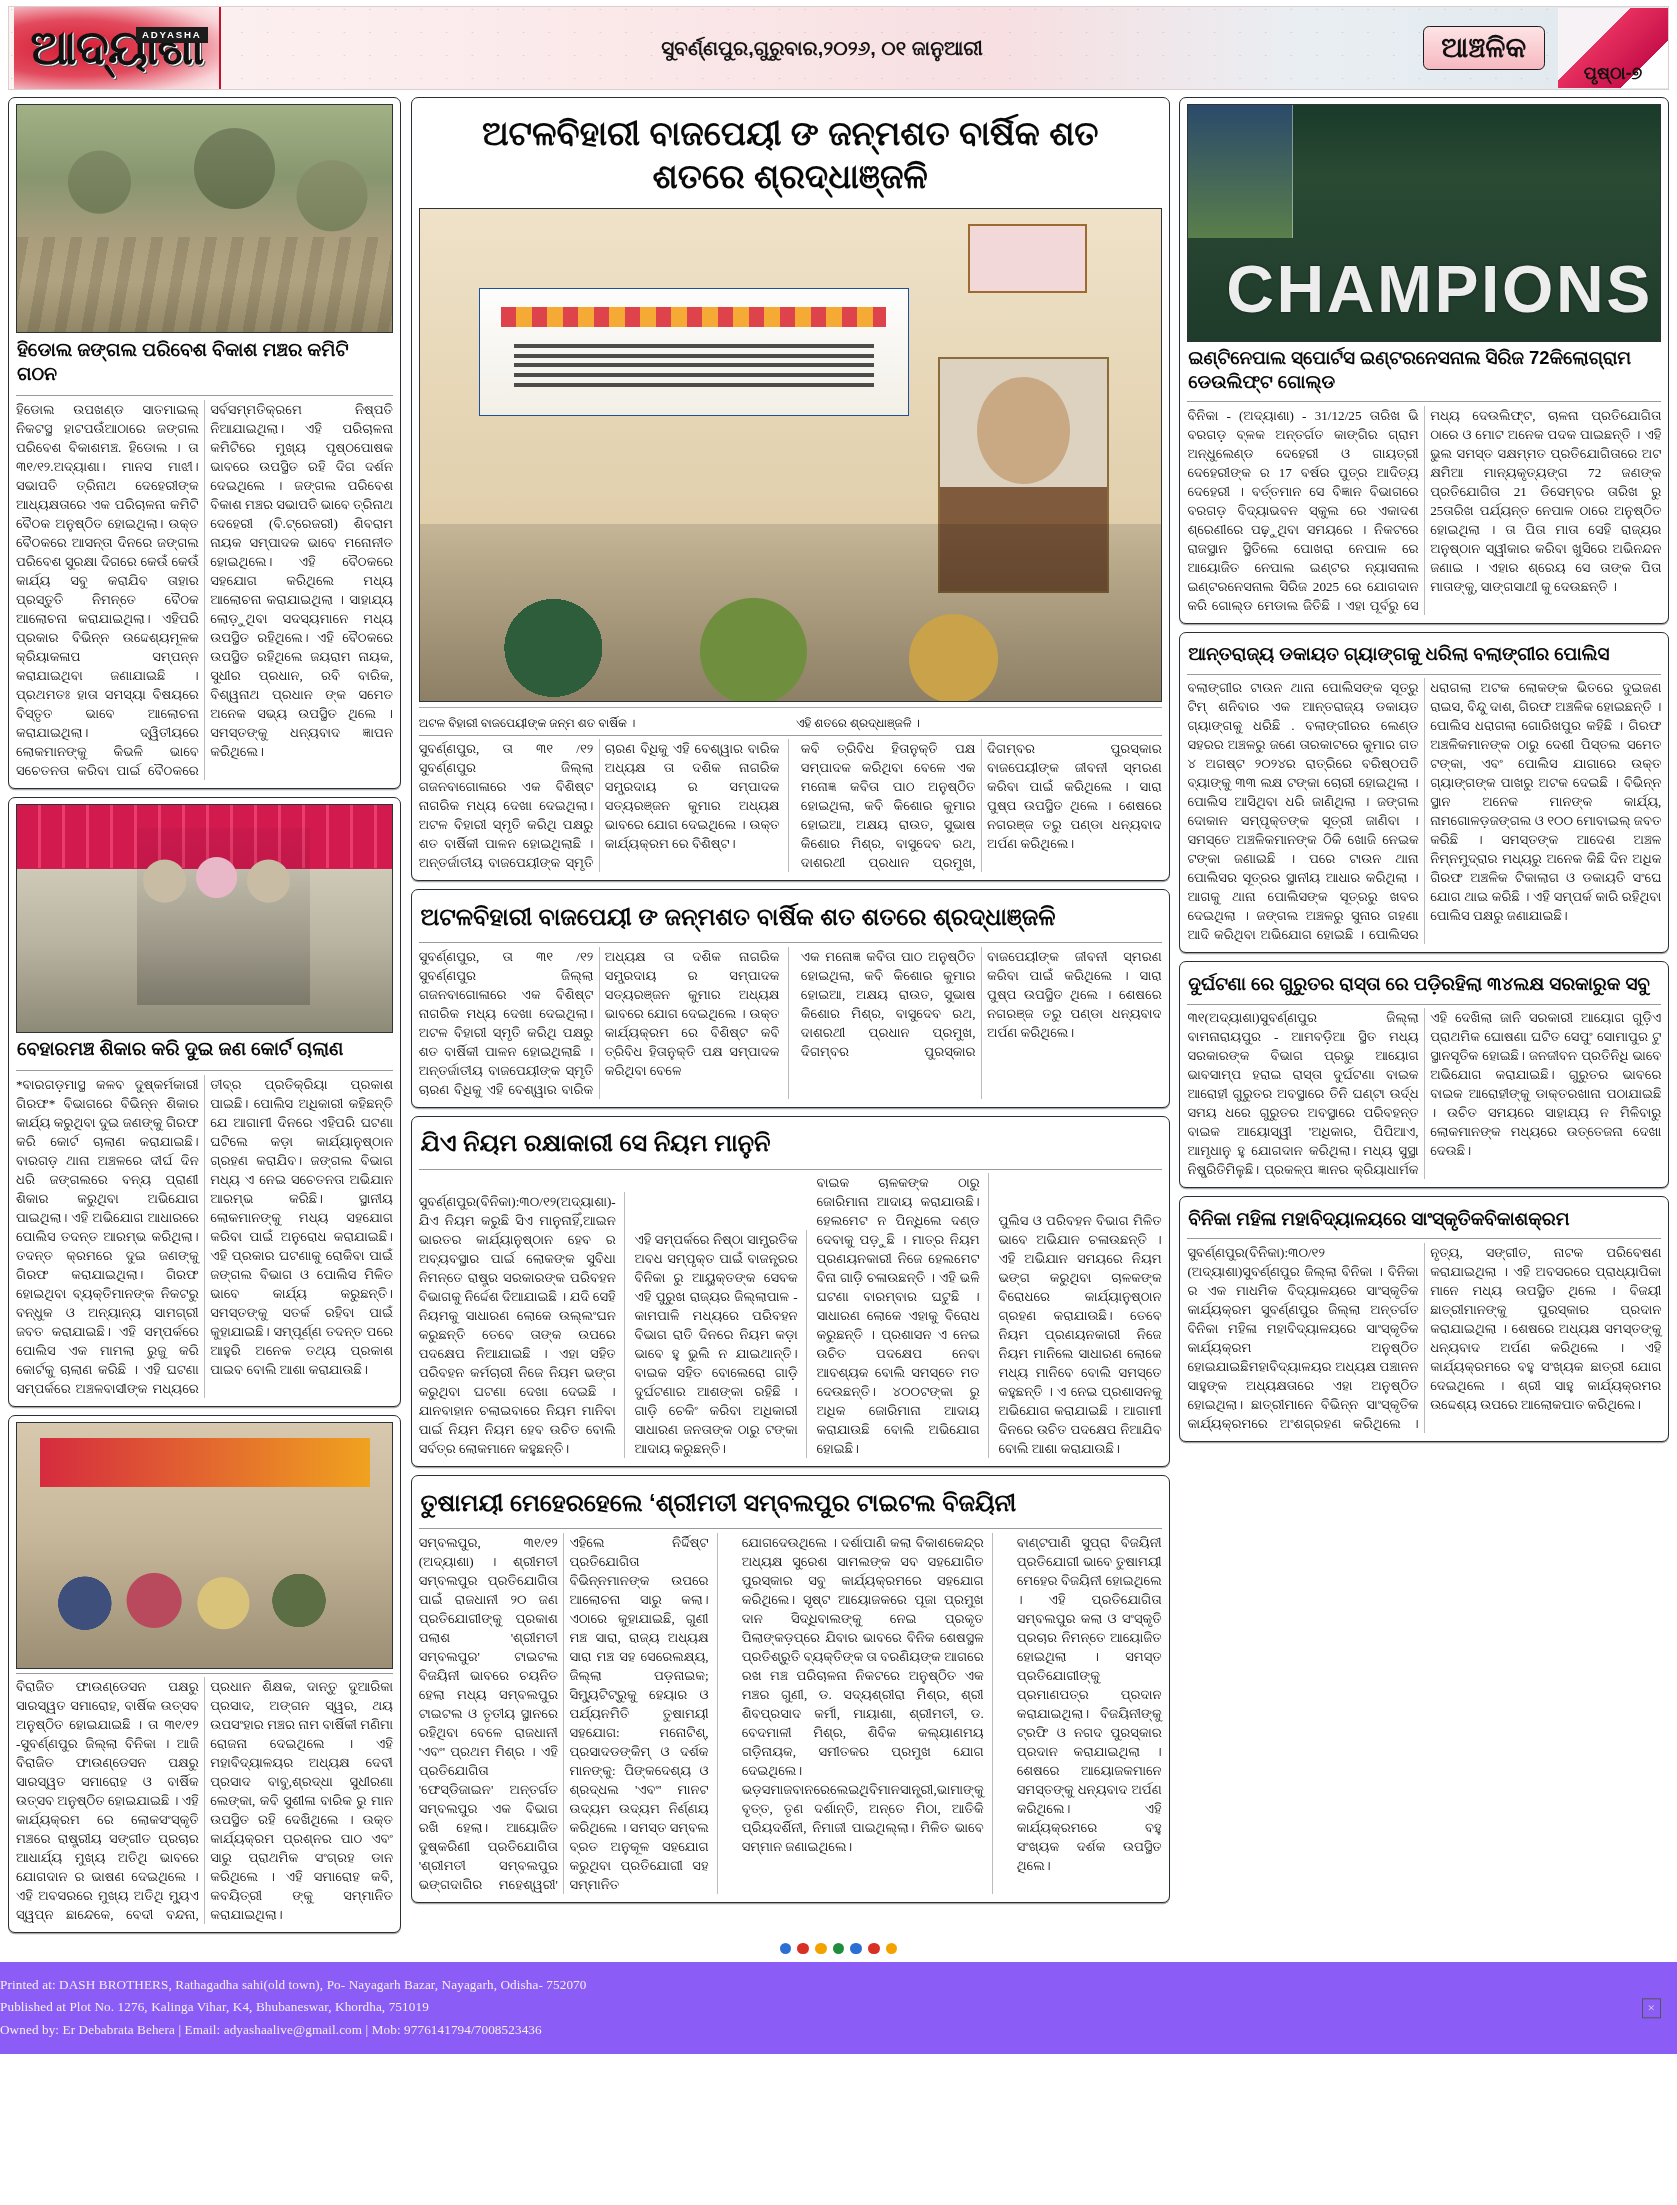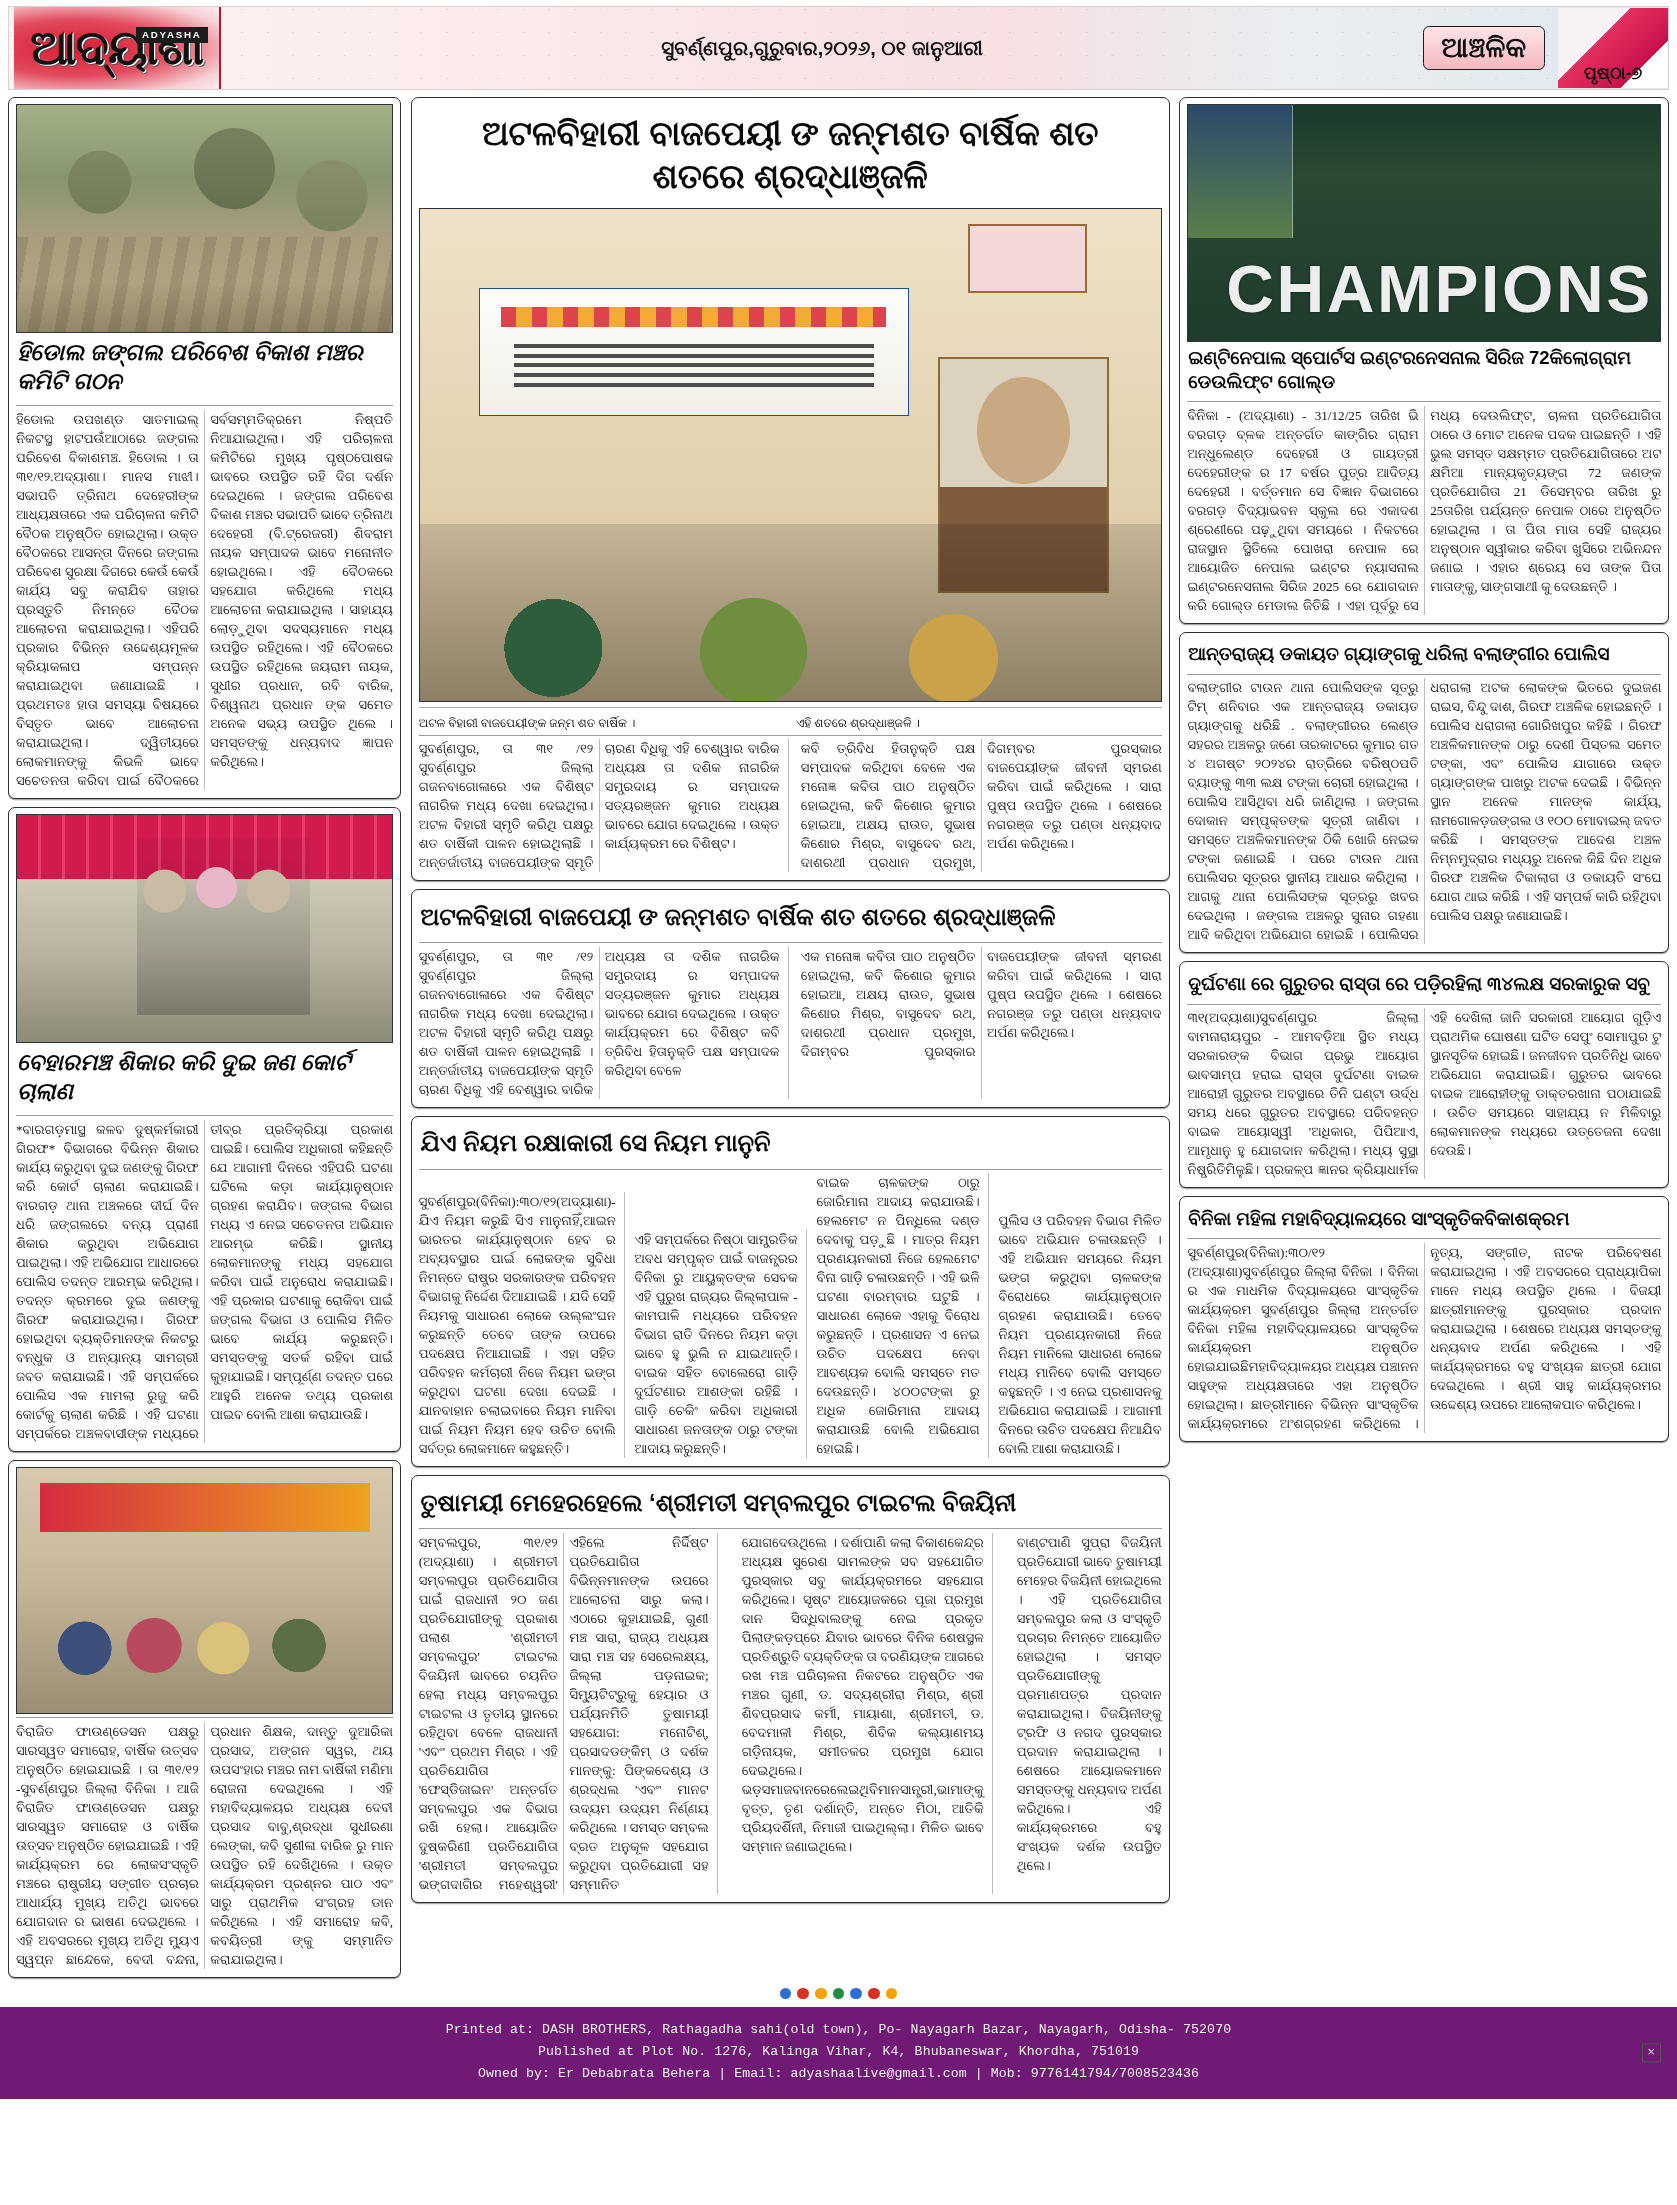--- a/index.html
+++ b/index.html
@@ -102,21 +102,21 @@
 
   .hl {
     font-family:"Liberation Sans", sans-serif;
     font-weight: 800;
     color:#0a0a0a;
     line-height: 1.28;
     letter-spacing: -0.1px;
   }
   .hl-xl { font-size: 34px; line-height:1.24; text-align:center; padding: 8px 13.2px 11.5px 13.2px; }
   .hl-lg { font-size: 24px; padding: 5.3px 1.8px 6.2px 1.8px; }
-  .hl-md { font-size: 23px; padding: 4.4px 0.9px 5.3px 0.9px; font-style: italic; }
+  .hl-md { font-size: 19px; padding: 4.4px 0.9px 5.3px 0.9px; }
   .hl-sm { font-size: 18.5px; padding: 3.5px 0.9px 4.4px 0.9px; }
 
   .body-txt {
     font-family:"Liberation Serif", serif;
     font-size: 13.2px;
     line-height: 1.44;
     text-align: justify;
     color:#111;
     hyphens:auto;
   }
@@ -233,23 +233,23 @@
       radial-gradient(circle at 34% 58%, #b94a5e 0 27px, transparent 28px),
       radial-gradient(circle at 56% 60%, #d9c27a 0 25.6px, transparent 26.5px),
       radial-gradient(circle at 80% 58%, #5c6f44 0 26.5px, transparent 27px);
   }
   .caption { font-family:"Liberation Serif", serif; font-size: 12px; line-height:1.4; padding-top:3.5px; }
 
   
   .dotrow { display:flex; justify-content:center; gap: 6.2px; padding: 9.7px 0 8px 0; }
   .dotrow span { width: 11.5px; height: 11.5px; border-radius: 50%; display:block; }
   .footer {
-    background:#701a75; color:#f2f2f2;
-    text-align:center;
-    font-family:Liberation Mono, monospace;
+    background:#8b5cf6; color:#f2f2f2;
+    text-align:left;
+    font-family:Liberation Serif, serif;
     padding: 11.5px 0 13.2px 0;
     position:relative;
   }
   .footer div { font-size: 13.2px; line-height: 1.7; letter-spacing:0.1px; }
   .footer .close-x {
     position:absolute; right: 16px; top: 50%; transform: translateY(-50%);
     width: 19.4px; height: 19.4px; border:0.4px solid #555; color:#ddd;
     display:flex; align-items:center; justify-content:center; font-size: 13.2px;
   }
 </style>

